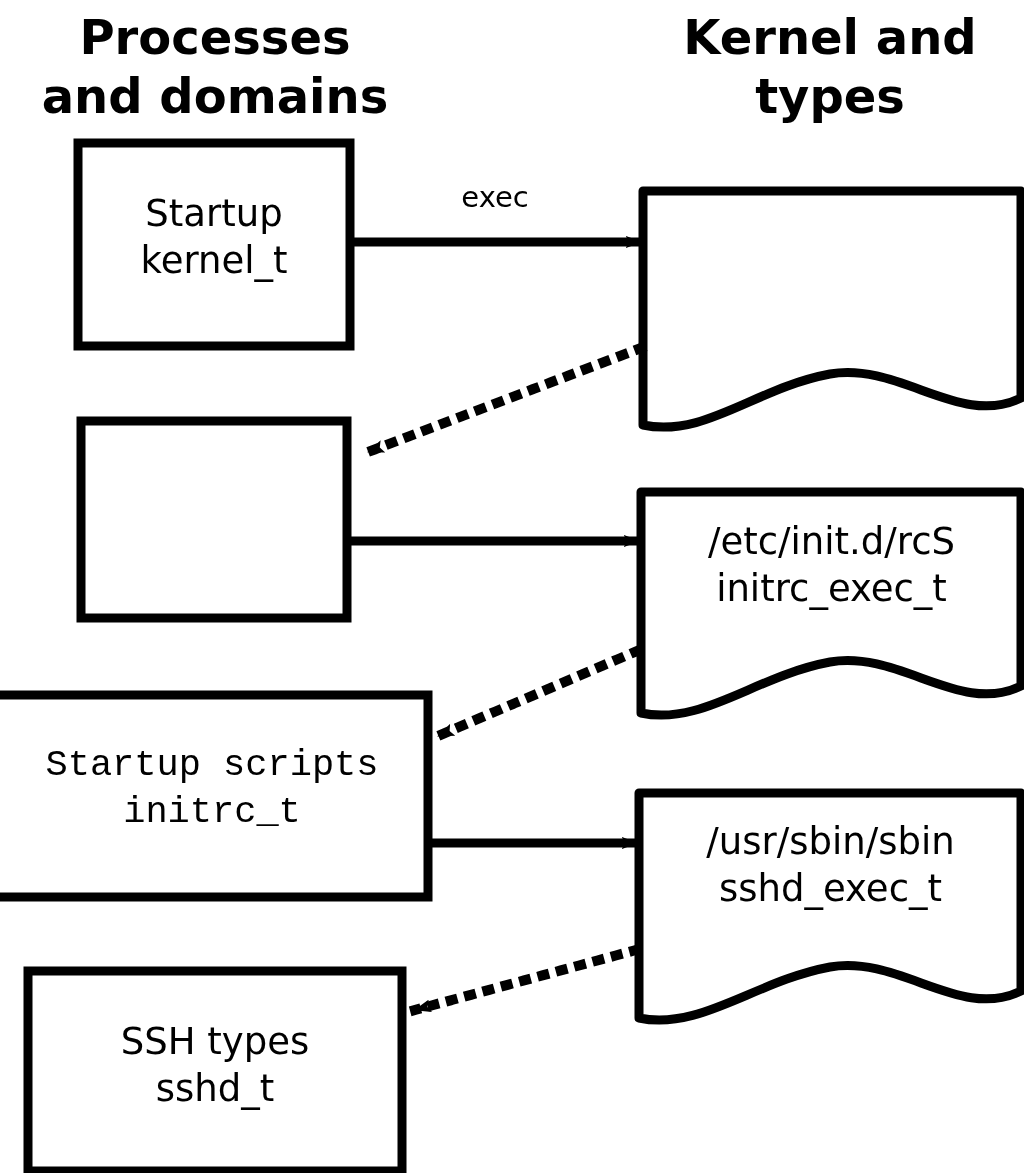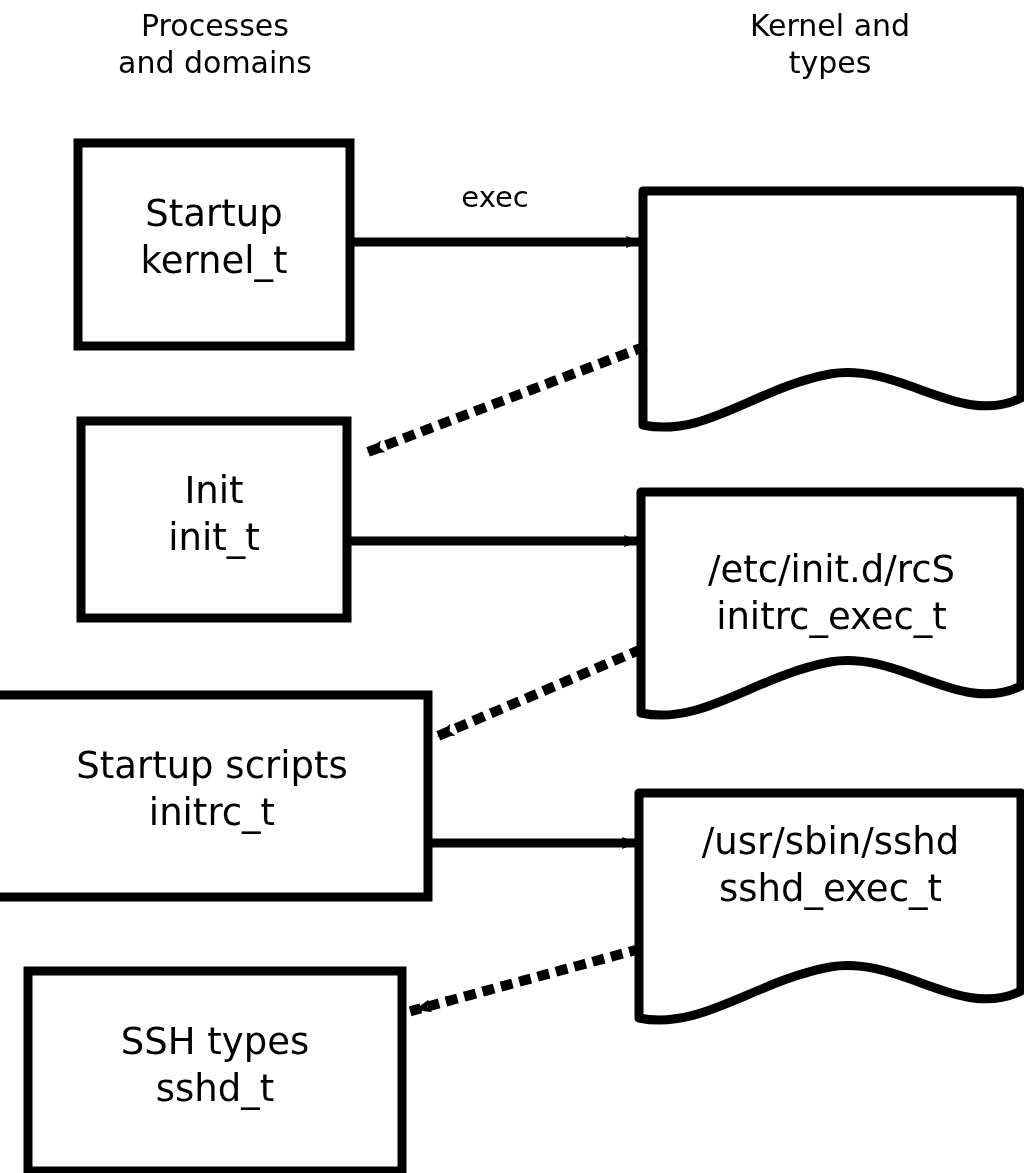--- a/index.html
+++ b/index.html
@@ -23,22 +23,22 @@
   }
   #diagram-svg {
     position: absolute;
     top: 0;
     left: 0;
     width: 1024px;
     height: 1173px;
     display: block;
   }
   .col-title {
-    font-weight: normal;
-    font-size: 30px;
+    font-weight: bold;
+    font-size: 48px;
     line-height: 1.22;
     text-align: center;
     white-space: pre-line;
     letter-spacing: 0px;
   }
   .node-label {
     font-size: 37px;
     line-height: 1.28;
     text-align: center;
     white-space: pre-line;
@@ -103,31 +103,29 @@
 
   <div class="abs col-title" style="left:20px; top:8px; width:390px;">Processes
 and domains</div>
 
   <div class="abs col-title" style="left:640px; top:8px; width:380px;">Kernel and
 types</div>
 
   <div class="abs node-label" style="left:78px; top:190px; width:272px;">Startup
 kernel_t</div>
 
-  <div class="abs node-label" style="left:81px; top:467px; width:266px;">Init
-init_t</div>
 
-  <div class="abs node-label" style="left:0px; top:742px; width:424px;">Startup scripts
+  <div class="abs node-label" style="left:0px; top:742px; width:424px;font-family:Liberation Mono, monospace;">Startup scripts
 initrc_t</div>
 
   <div class="abs node-label" style="left:28px; top:1018px; width:374px;">SSH types
 sshd_t</div>
 
 
-  <div class="abs node-label" style="left:643px; top:518px; width:377px;margin-top:28px;">/etc/init.d/rcS
+  <div class="abs node-label" style="left:643px; top:518px; width:377px;">/etc/init.d/rcS
 initrc_exec_t</div>
 
-  <div class="abs node-label" style="left:641px; top:818px; width:379px;">/usr/sbin/sshd
+  <div class="abs node-label" style="left:641px; top:818px; width:379px;">/usr/sbin/sbin
 sshd_exec_t</div>
 
   <div class="abs edge-label" style="left:370px; top:180px; width:250px;">exec</div>
 
 </div>
 
 </body></html>

